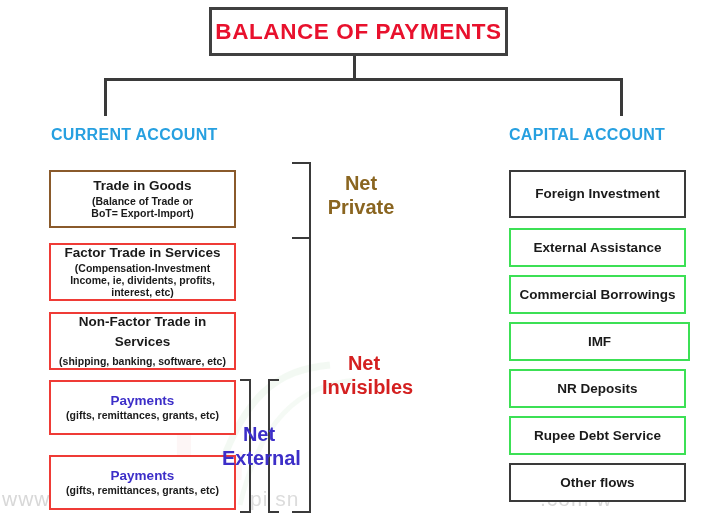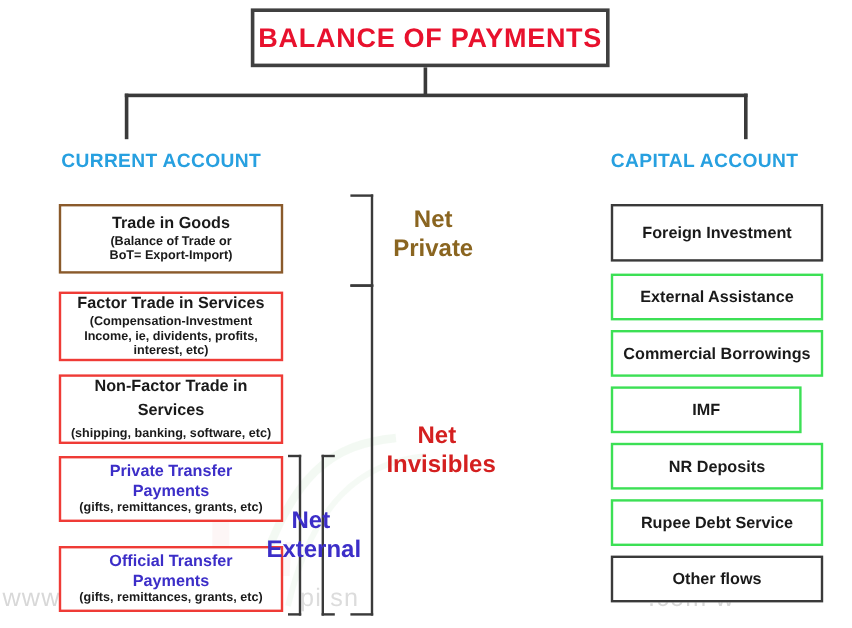--- a/index.html
+++ b/index.html
@@ -188,44 +188,42 @@
     <div class="bs" style="margin-top:0">interest, etc)</div>
   </div>
 
   <div class="box red" style="left:49px; top:312px; width:187px; height:58px;justify-content:space-between;">
     <div class="bt">Non-Factor Trade in</div>
     <div class="bt">Services</div>
     <div class="bs">(shipping, banking, software, etc)</div>
   </div>
 
   <div class="box red" style="left:49px; top:380px; width:187px; height:55px;">
-    <div class="bt violet">Private Transfer</div>
     <div class="bt violet">Payments</div>
     <div class="bs">(gifts, remittances, grants, etc)</div>
   </div>
 
   <div class="box red" style="left:49px; top:455px; width:187px; height:55px;">
-    <div class="bt violet">Official Transfer</div>
     <div class="bt violet">Payments</div>
     <div class="bs">(gifts, remittances, grants, etc)</div>
   </div>
 
   <div class="box dark" style="left:509px; top:170px; width:177px; height:48px;">
     <div class="bt">Foreign Investment</div>
   </div>
 
   <div class="box green" style="left:509px; top:228px; width:177px; height:39px;">
     <div class="bt">External Assistance</div>
   </div>
 
   <div class="box green" style="left:509px; top:275px; width:177px; height:39px;">
     <div class="bt">Commercial Borrowings</div>
   </div>
 
-  <div class="box green" style="left:509px; top:322px; width:159px; height:39px;">
+  <div class="box green" style="left:509px; top:322px; width:181px; height:39px;">
     <div class="bt">IMF</div>
   </div>
 
   <div class="box green" style="left:509px; top:369px; width:177px; height:39px;">
     <div class="bt">NR Deposits</div>
   </div>
 
   <div class="box green" style="left:509px; top:416px; width:177px; height:39px;">
     <div class="bt">Rupee Debt Service</div>
   </div>

